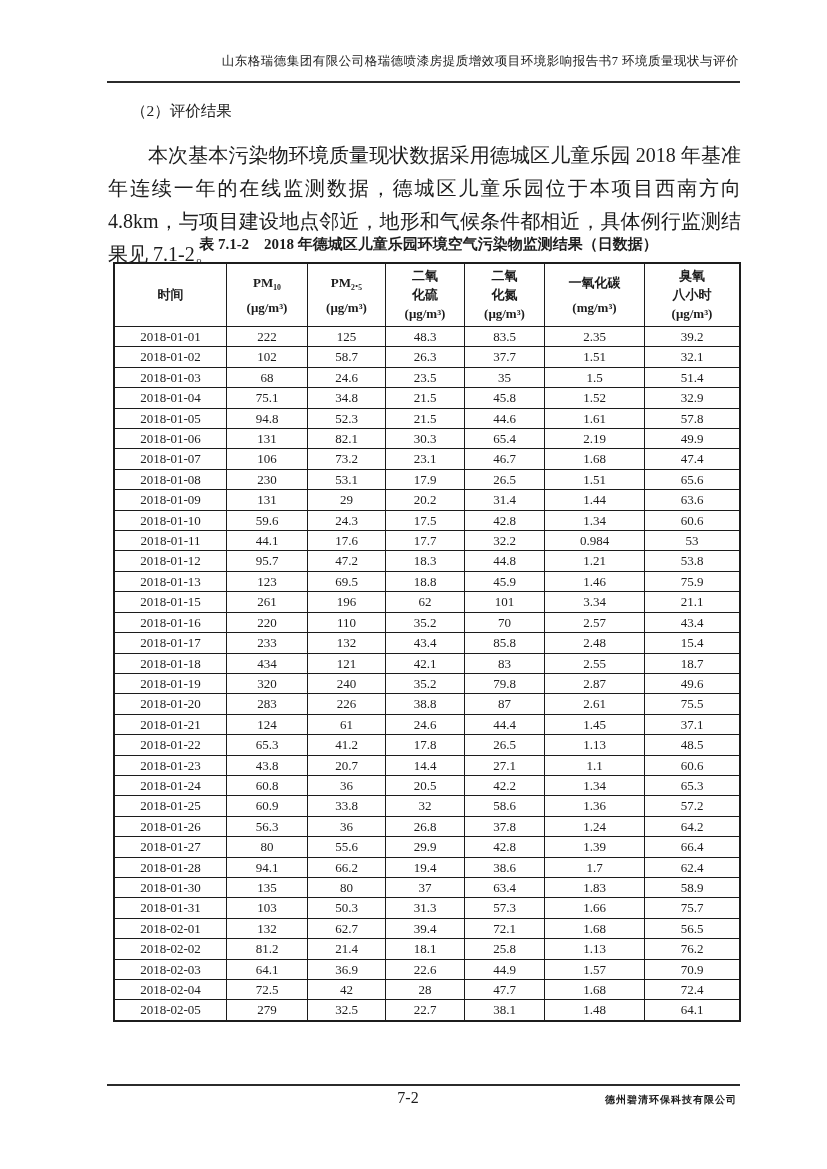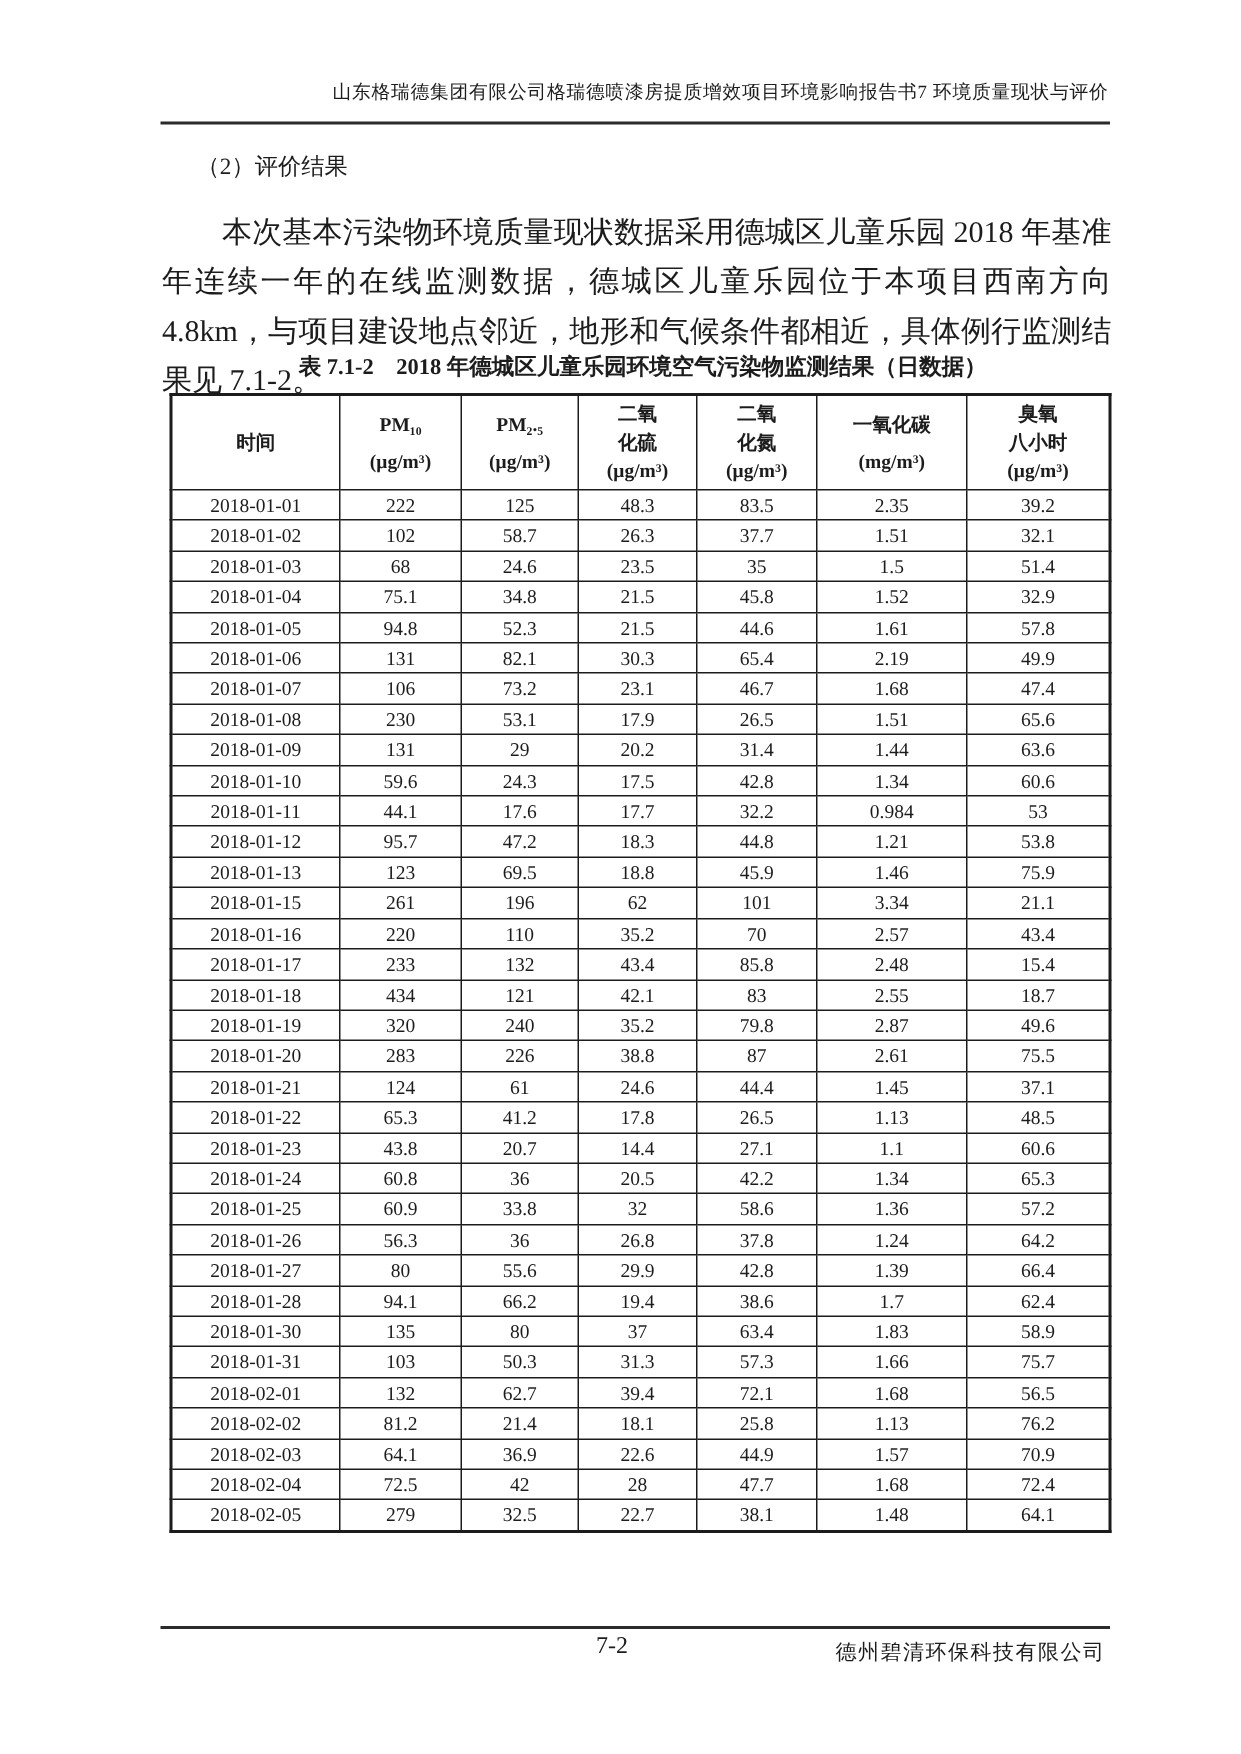--- a/index.html
+++ b/index.html
@@ -73,21 +73,21 @@
   .footer-rule {
     position: absolute; left: 107px; right: 87px; top: 1084px;
     height: 2px; background: #2b2b2b;
   }
   .page-number {
     position: absolute; left: 108px; top: 1089px; width: 600px;
     text-align: center; font-size: 16px;
   }
   .footer-company {
     position: absolute; right: 90px; top: 1093px;
-    font-size: 14px; letter-spacing: 1px;
+    font-size: 10px; letter-spacing: 1px; font-weight: bold;
   }
 </style>
 </head>
 <body>
 
 <div class="page">
 
   <div class="running-header">
     <span>山东格瑞德集团有限公司格瑞德喷漆房提质增效项目环境影响报告书</span>
     <span>7 环境质量现状与评价</span>

